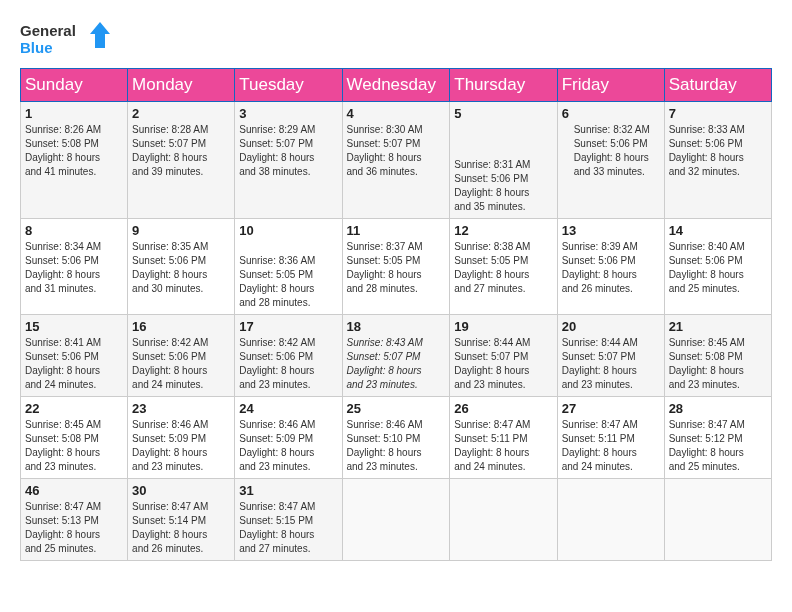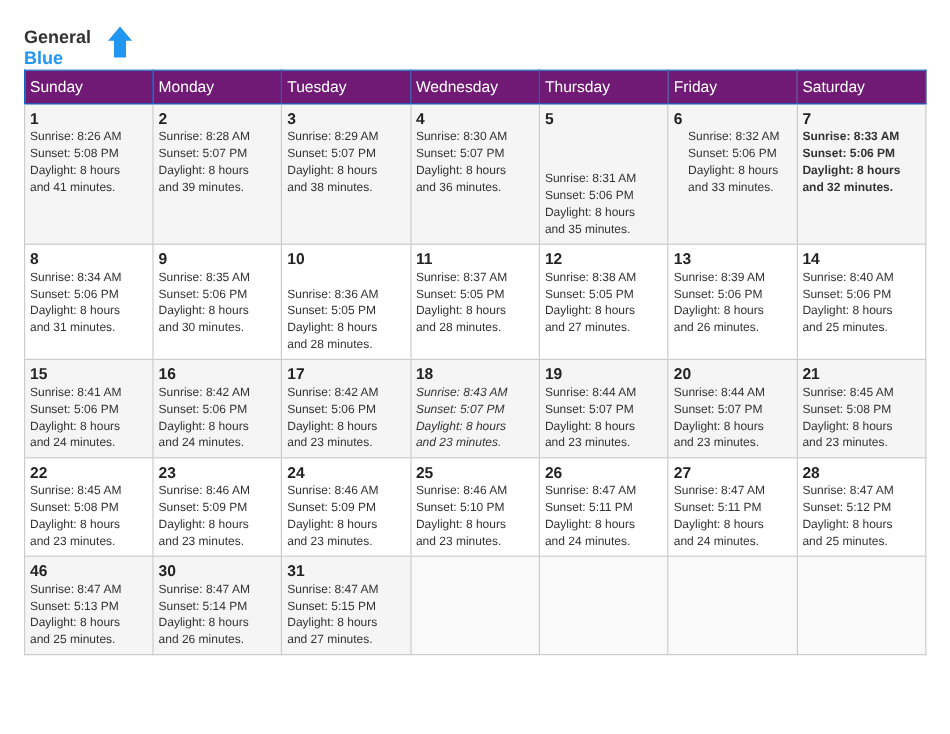--- a/index.html
+++ b/index.html
@@ -7,20 +7,21 @@
       font-family: Arial, sans-serif;
       background: #fff;
       width: 792px;
       min-height: 612px;
       padding: 20px;
     }
     .header {
       display: flex;
       justify-content: space-between;
       align-items: flex-start;
+      margin-bottom: 10px;
     }
     .logo {
       display: flex;
       align-items: center;
       gap: 4px;
     }
     .title-block {
       text-align: right;
     }
     .month-title {
@@ -31,25 +32,25 @@
     .subtitle {
       font-size: 15px;
       color: #555;
     }
     table {
       width: 100%;
       border-collapse: collapse;
       font-size: 11px;
     }
     thead th {
-      background-color: #701a75;
+      background-color: #ec4899;
       color: white;
       padding: 6px 4px;
       text-align: left;
-      font-size: 13px;
+      font-size: 17px;
       font-weight: normal;
       border: 1px solid #1565C0;
     }
     tbody td {
       border: 1px solid #ccc;
       vertical-align: top;
       padding: 4px;
       height: 80px;
       width: 108px;
     }
@@ -141,21 +142,21 @@
         </td>
         <td>
           <span class="day-num">6</span>
           <div class="day-info" style="white-space: pre-line; margin-left: 12px;">Sunrise: 8:32 AM
 Sunset: 5:06 PM
 Daylight: 8 hours
 and 33 minutes.</div>
         </td>
         <td>
           <span class="day-num">7</span>
-          <div class="day-info" style="white-space: pre-line; font-weight: bold;">Sunrise: 8:33 AM
+          <div class="day-info" style="white-space: pre-line;">Sunrise: 8:33 AM
 Sunset: 5:06 PM
 Daylight: 8 hours
 and 32 minutes.</div>
         </td>
       </tr>
       <tr>
         <td>
           <span class="day-num">8</span>
           <div class="day-info" style="white-space: pre-line;">Sunrise: 8:34 AM
 Sunset: 5:06 PM

